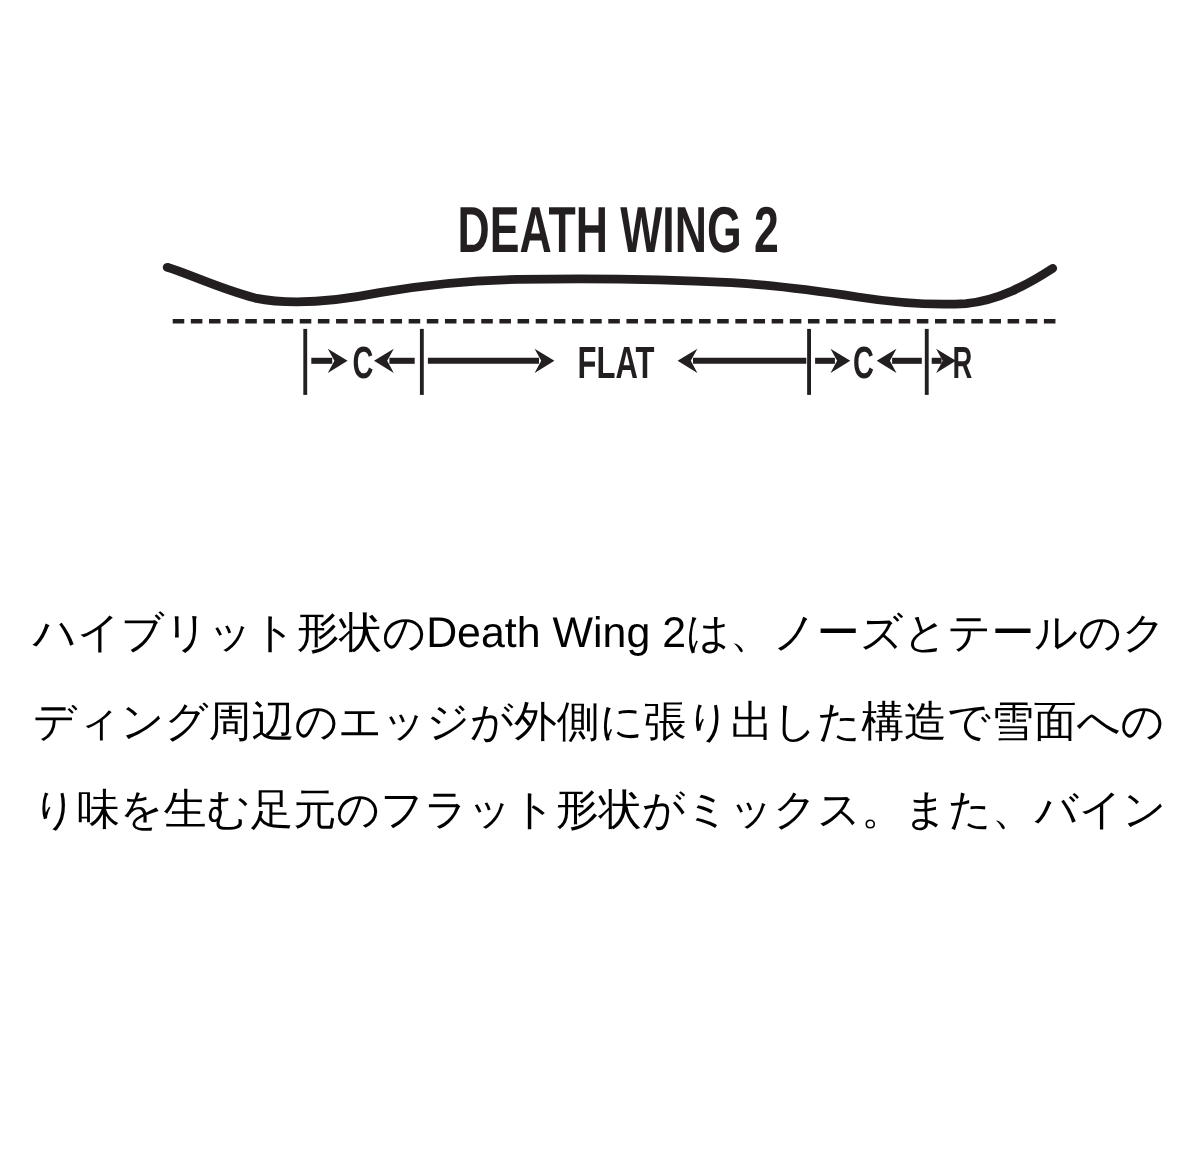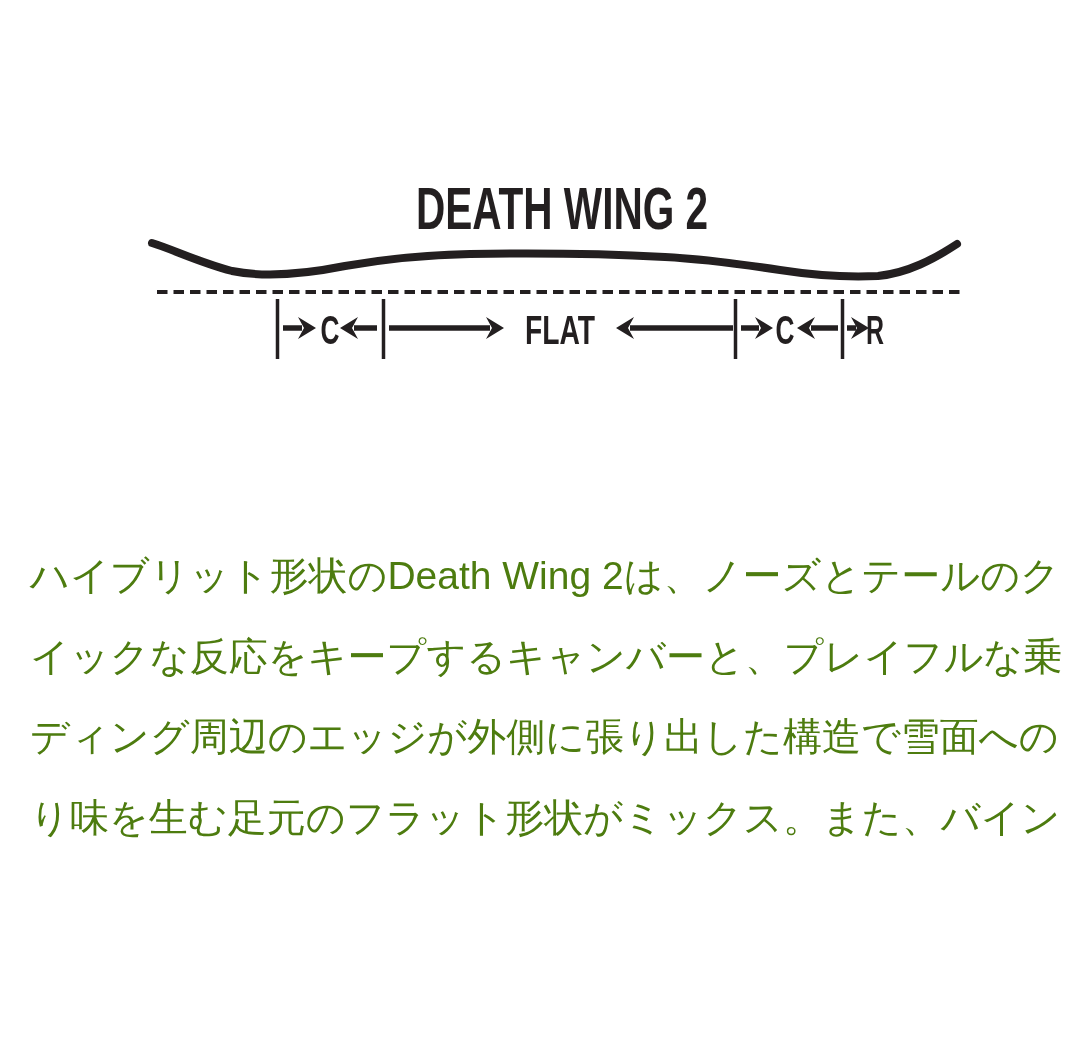--- a/index.html
+++ b/index.html
@@ -37,21 +37,21 @@
     font-weight: bold;
     fill: #231f20;
   }
   .ink-stroke { stroke: #231f20; fill: none; }
   .ink-fill   { fill: #231f20; stroke: none; }
   .description {
     position: absolute;
     left: 30px;
     top: 536px;
     width: 1030px;
-    color: #4d7c0f;
+    color: #000000;
     font-size: 39px;
     line-height: 80.6px;
     letter-spacing: 0px;
   }
   .description .line {
     white-space: nowrap;
   }
 </style>
 </head>
 <body>
@@ -106,18 +106,17 @@
 
     <g>
       <line class="ink-stroke" x1="847" y1="328" x2="856" y2="328" stroke-width="5.5"></line>
       <polygon class="ink-fill" points="869,328 851,317 857,328 851,339"></polygon>
     </g>
     <text class="svg-label" x="875" y="344" font-size="41" text-anchor="middle" textLength="18" lengthAdjust="spacingAndGlyphs">R</text>
   </svg>
 
   <div class="description">
     <div class="line">ハイブリット形状のDeath Wing 2は、ノーズとテールのク</div>
-    <div class="line">イックな反応をキープするキャンバーと、プレイフルな乗</div>
     <div class="line">ディング周辺のエッジが外側に張り出した構造で雪面への</div>
     <div class="line">り味を生む足元のフラット形状がミックス。また、バイン</div>
   </div>
 
 </div>
 
 </body></html>

